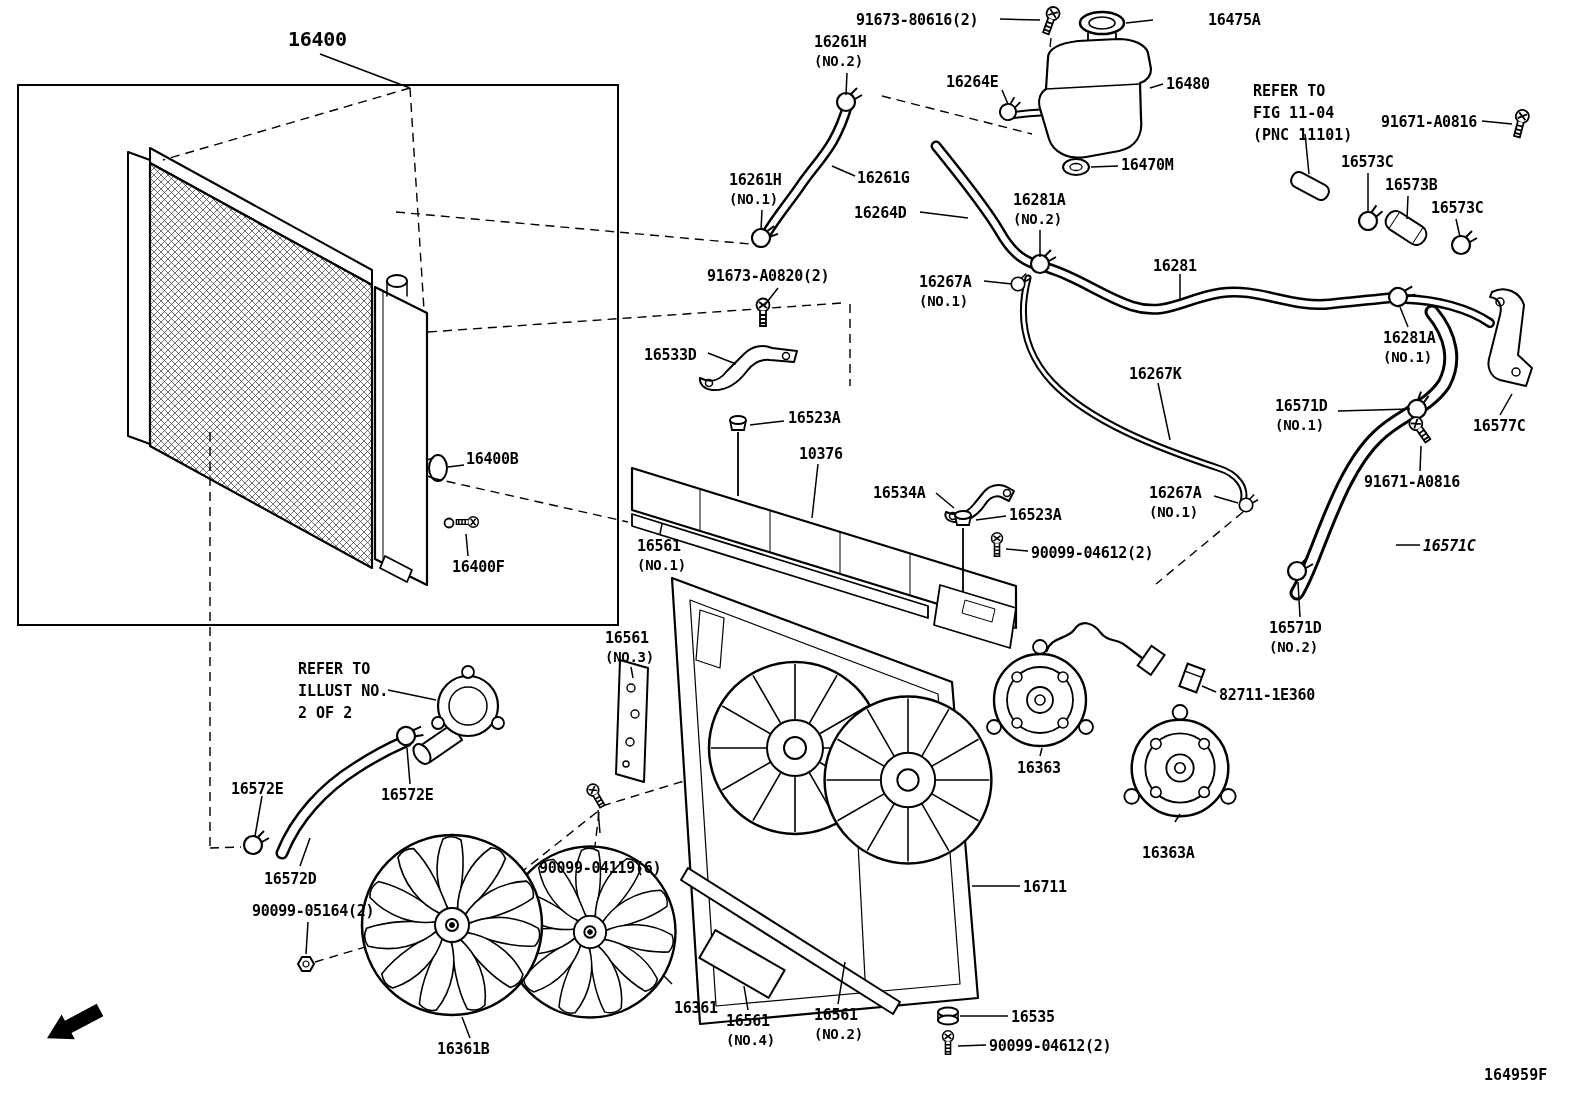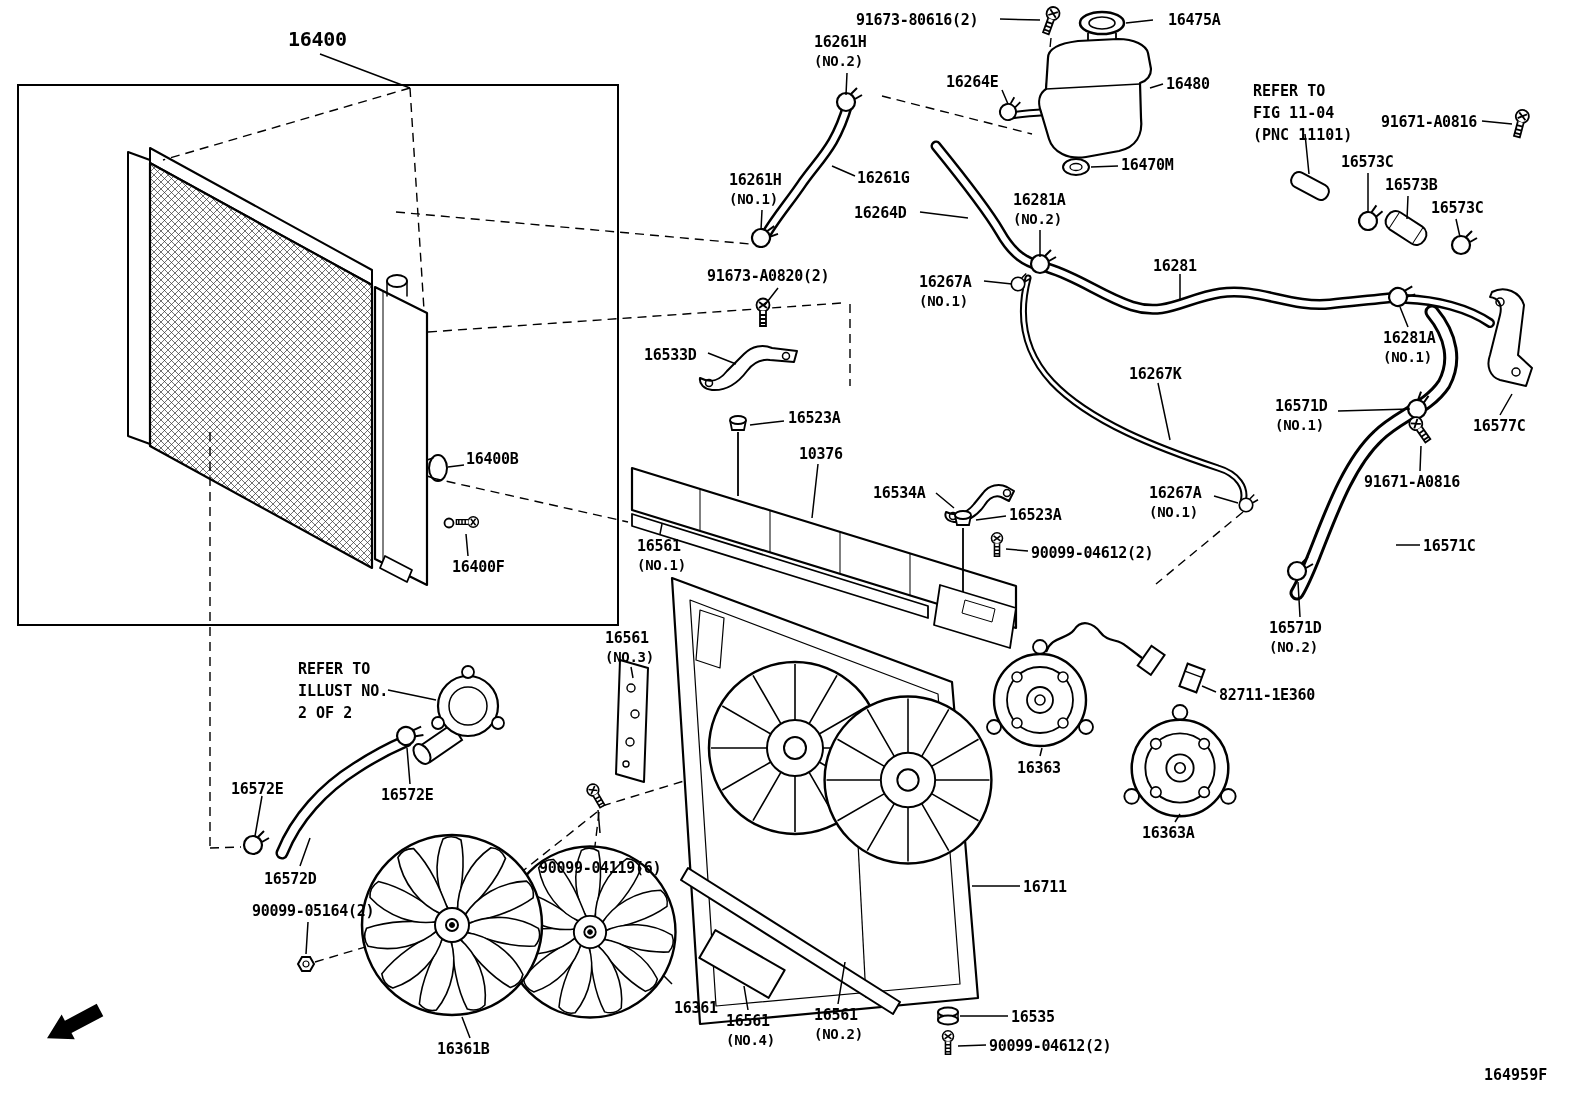--- a/index.html
+++ b/index.html
@@ -264,21 +264,21 @@
   </g>
 
   <g transform="translate(100,1010) rotate(152)">
     <path d="M0,-7 L36,-7 L36,-14 L60,0 L36,14 L36,7 L0,7 Z" fill="#000"></path>
   </g>
 </svg>
 
 <div class="labels">
       <div class="part-label" style="left: 288px; top: 30px; font-size: 20px;"><span>16400</span></div>
       <div class="part-label" style="left: 856px; top: 11px;"><span>91673-80616(2)</span></div>
-      <div class="part-label" style="left: 1168px; top: 11px;"><span>16475A</span></div>
+      <div class="part-label" style="left: 1208px; top: 11px;"><span>16475A</span></div>
       <div class="part-label" style="left: 814px; top: 33px;"><span>16261H</span><div class="sub">(NO.2)</div></div>
       <div class="part-label" style="left: 946px; top: 73px;"><span>16264E</span></div>
       <div class="part-label" style="left: 1166px; top: 75px;"><span>16480</span></div>
       <div class="part-label" style="left: 1381px; top: 113px;"><span>91671-A0816</span></div>
       <div class="part-label" style="left: 1341px; top: 153px;"><span>16573C</span></div>
       <div class="part-label" style="left: 1385px; top: 176px;"><span>16573B</span></div>
       <div class="part-label" style="left: 1431px; top: 199px;"><span>16573C</span></div>
       <div class="part-label" style="left: 729px; top: 171px;"><span>16261H</span><div class="sub">(NO.1)</div></div>
       <div class="part-label" style="left: 857px; top: 169px;"><span>16261G</span></div>
       <div class="part-label" style="left: 854px; top: 204px;"><span>16264D</span></div>
@@ -293,28 +293,28 @@
       <div class="part-label" style="left: 1275px; top: 397px;"><span>16571D</span><div class="sub">(NO.1)</div></div>
       <div class="part-label" style="left: 1473px; top: 417px;"><span>16577C</span></div>
       <div class="part-label" style="left: 1364px; top: 473px;"><span>91671-A0816</span></div>
       <div class="part-label" style="left: 788px; top: 409px;"><span>16523A</span></div>
       <div class="part-label" style="left: 799px; top: 445px;"><span>10376</span></div>
       <div class="part-label" style="left: 873px; top: 484px;"><span>16534A</span></div>
       <div class="part-label" style="left: 1009px; top: 506px;"><span>16523A</span></div>
       <div class="part-label" style="left: 1149px; top: 484px;"><span>16267A</span><div class="sub">(NO.1)</div></div>
       <div class="part-label" style="left: 637px; top: 537px;"><span>16561</span><div class="sub">(NO.1)</div></div>
       <div class="part-label" style="left: 1031px; top: 544px;"><span>90099-04612(2)</span></div>
-      <div class="part-label" style="left: 1423px; top: 537px;"><span>16571C</span></div>
+      <div class="part-label" style="left: 1423px; top: 537px; font-style: italic;"><span>16571C</span></div>
       <div class="part-label" style="left: 466px; top: 450px;"><span>16400B</span></div>
       <div class="part-label" style="left: 436px; top: 558px; margin-left: 16px;"><span>16400F</span></div>
       <div class="part-label" style="left: 605px; top: 629px;"><span>16561</span><div class="sub">(NO.3)</div></div>
       <div class="part-label" style="left: 1269px; top: 619px;"><span>16571D</span><div class="sub">(NO.2)</div></div>
       <div class="part-label" style="left: 1219px; top: 686px;"><span>82711-1E360</span></div>
       <div class="part-label" style="left: 1017px; top: 759px;"><span>16363</span></div>
-      <div class="part-label" style="left: 1142px; top: 824px; text-align: center;"><span>16363A</span></div>
+      <div class="part-label" style="left: 1142px; top: 844px; text-align: center;"><span>16363A</span></div>
       <div class="part-label" style="left: 231px; top: 780px;"><span>16572E</span></div>
       <div class="part-label" style="left: 381px; top: 786px;"><span>16572E</span></div>
       <div class="part-label" style="left: 264px; top: 870px;"><span>16572D</span></div>
       <div class="part-label" style="left: 252px; top: 902px;"><span>90099-05164(2)</span></div>
       <div class="part-label" style="left: 539px; top: 835px; margin-top: 24px;"><span>90099-04119(6)</span></div>
       <div class="part-label" style="left: 1023px; top: 878px;"><span>16711</span></div>
       <div class="part-label" style="left: 674px; top: 999px;"><span>16361</span></div>
       <div class="part-label" style="left: 437px; top: 1040px;"><span>16361B</span></div>
       <div class="part-label" style="left: 726px; top: 1012px;"><span>16561</span><div class="sub">(NO.4)</div></div>
       <div class="part-label" style="left: 814px; top: 1006px;"><span>16561</span><div class="sub">(NO.2)</div></div>

